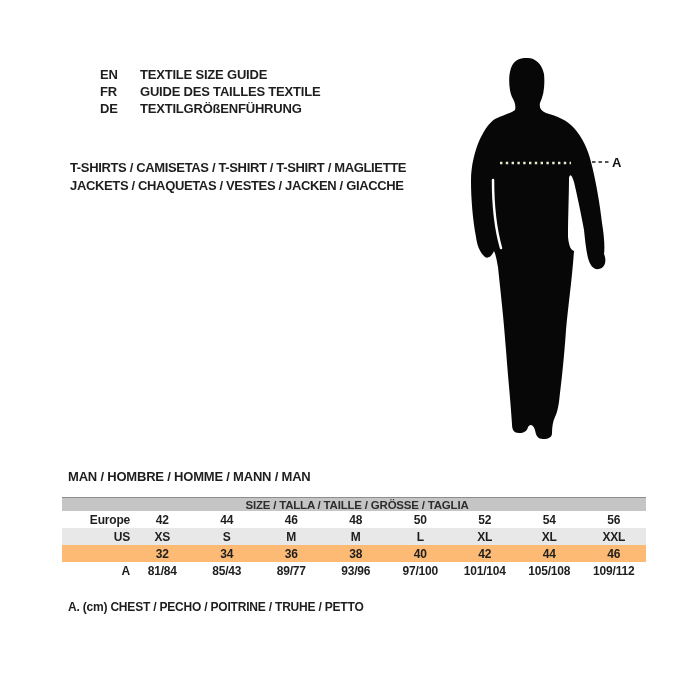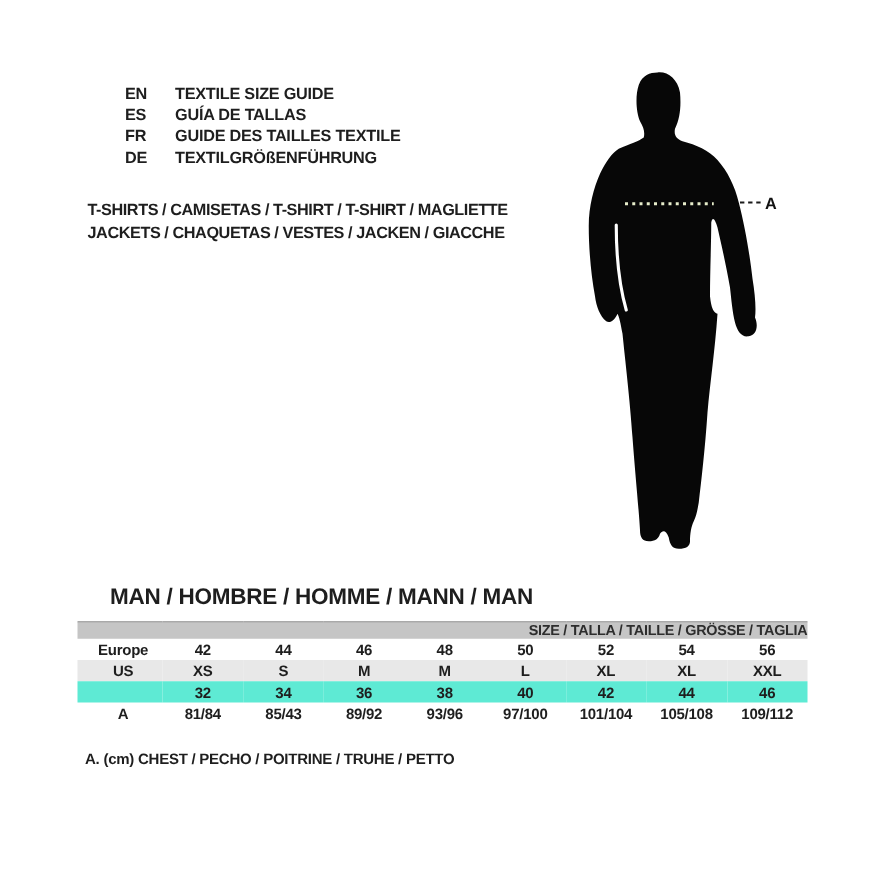--- a/index.html
+++ b/index.html
@@ -11,51 +11,47 @@
   
   .lang-block { position:absolute; left:70px; top:66px; font-size:13px; line-height:17px; }
   .lang-row { display:flex;padding-left:30px; }
   .lang-code { width:40px; flex:0 0 40px; }
   
   .product-block { position:absolute; left:70px; top:159px; font-size:13px; line-height:18px; letter-spacing:-0.35px; }
   
   .figure-svg { position:absolute; left:460px; top:55px; }
   .figure-svg text { font-family:"Liberation Sans", sans-serif; font-weight:700; }
   
-  .section-title { position:absolute; left:88px; top:470px; font-size:18px; line-height:14px; }
+  .section-title { position:absolute; left:68px; top:470px; font-size:13px; line-height:14px; }
   
   .size-table {
     position:absolute; left:62px; top:497px; width:584px;
     border-collapse:collapse; table-layout:fixed; font-size:12px;
   }
   .size-table th {
     background:#c5c5c5; border-top:1px solid #8d8d8d;
-    height:13px; text-align:right; padding:0 0 0 6px;
+    height:13px; text-align:center; padding:0 0 0 6px;
     font-size:11.5px; font-weight:700; color:#2d2d2d; letter-spacing:-0.2px;
   }
   .size-table td { height:17px; padding:0; text-align:center; font-weight:700; }
-  .size-table td.rowlabel { text-align:center; padding-left:5px; }
+  .size-table td.rowlabel { text-align:right; padding-left:5px; }
   tr.row-us td  { background:#e8e8e8; }
-  tr.row-num td { background:#5eead4; }
+  tr.row-num td { background:#fdba74; }
   
   .footnote { position:absolute; left:68px; top:600px; font-size:12px; line-height:14px; }
 </style>
 </head>
 <body>
 
 <div class="canvas">
 
   <div class="lang-block">
     <div class="lang-row">
       <span class="lang-code">EN</span>
       <span>TEXTILE SIZE GUIDE</span>
-    </div>
-    <div class="lang-row">
-      <span class="lang-code">ES</span>
-      <span>GUÍA DE TALLAS</span>
     </div>
     <div class="lang-row">
       <span class="lang-code">FR</span>
       <span>GUIDE DES TAILLES TEXTILE</span>
     </div>
     <div class="lang-row">
       <span class="lang-code">DE</span>
       <span>TEXTILGRÖßENFÜHRUNG</span>
     </div>
   </div>
@@ -159,21 +155,21 @@
         <td>38</td>
         <td>40</td>
         <td>42</td>
         <td>44</td>
         <td>46</td>
       </tr>
       <tr class="row-a">
         <td class="rowlabel">A</td>
         <td>81/84</td>
         <td>85/43</td>
-        <td>89/92</td>
+        <td>89/77</td>
         <td>93/96</td>
         <td>97/100</td>
         <td>101/104</td>
         <td>105/108</td>
         <td>109/112</td>
       </tr>
     </tbody>
   </table>
 
   <div class="footnote">A. (cm) CHEST / PECHO / POITRINE / TRUHE / PETTO</div>

